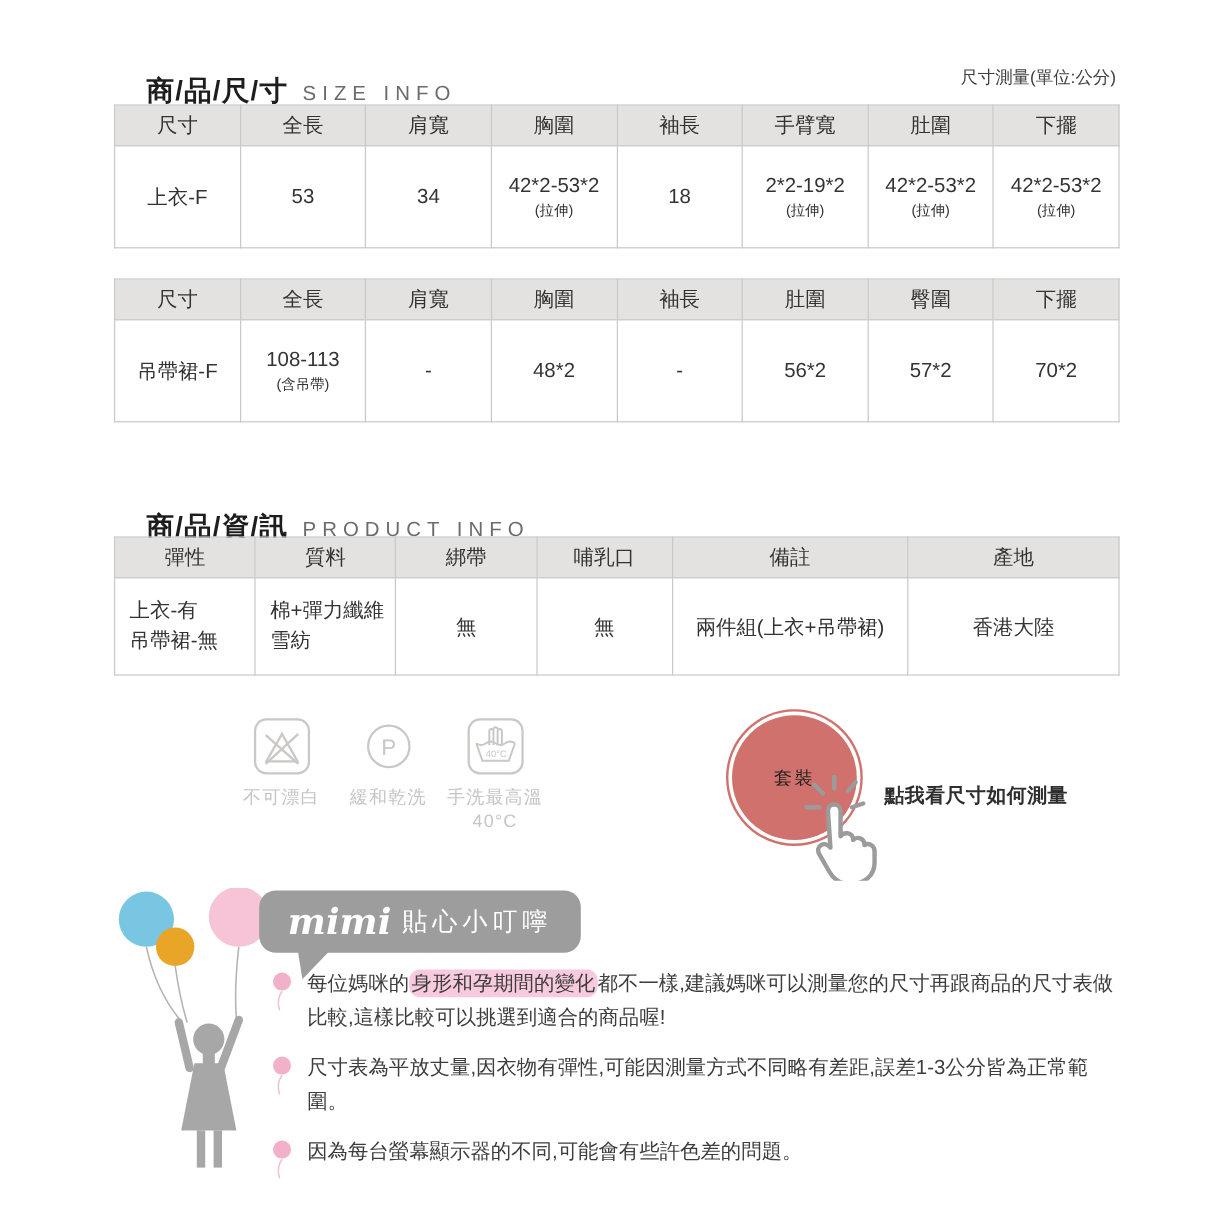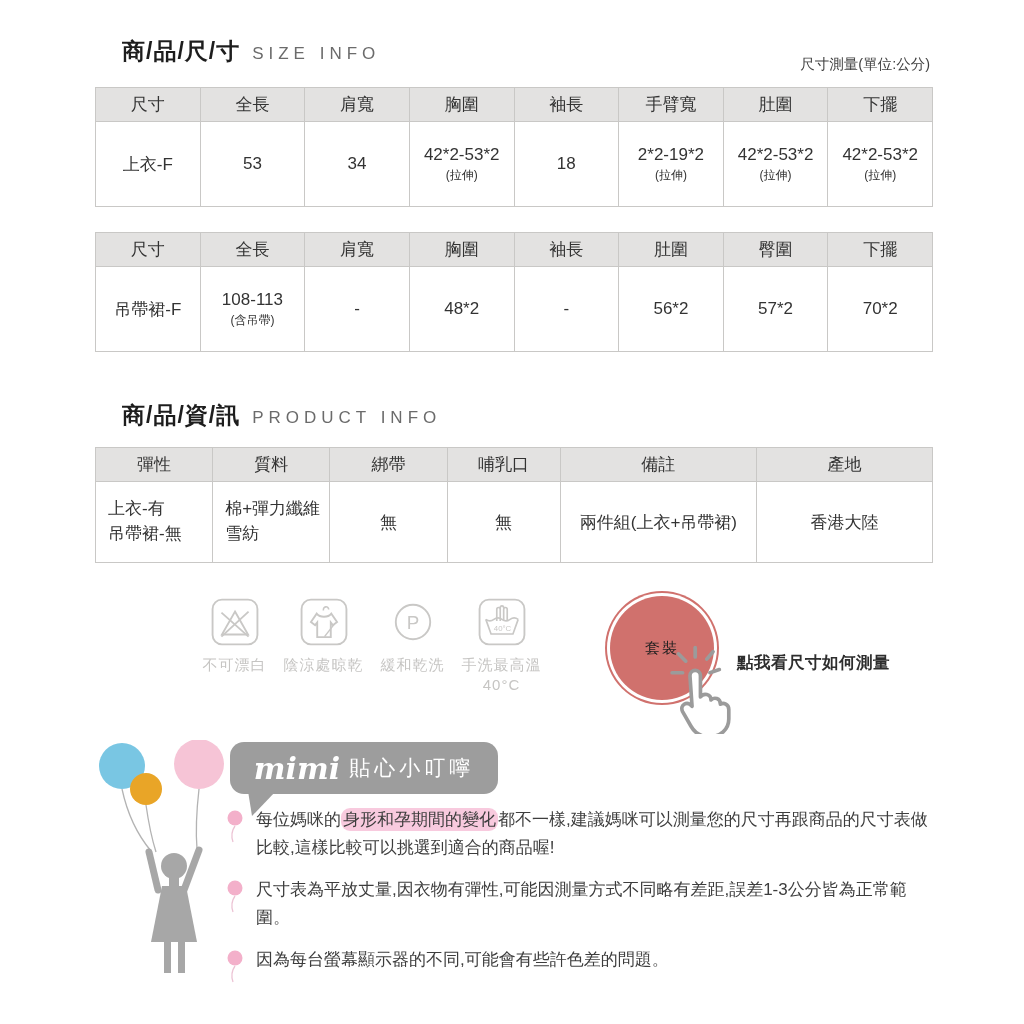--- a/index.html
+++ b/index.html
@@ -3,21 +3,21 @@
 <meta charset="utf-8">
 <style>
   * { margin:0; padding:0; box-sizing:border-box; }
   body { background:#ffffff; }
   .page {
     position:relative; width:1024px; height:1024px; background:#ffffff;
     font-family:"Liberation Sans","DejaVu Sans",sans-serif; overflow:hidden;
   }
   
   .sec-title { position:absolute; left:122px; display:flex; align-items:baseline; gap:12px; }
-  .sec-title .zh { font-size:23px; font-weight:700; color:#1d1d1d; letter-spacing:1px; }
+  .sec-title .zh { font-size:23px; font-weight:700; color:#1d1d1d; letter-spacing:1px;margin-top:24px; }
   .sec-title .en { font-size:17px; font-weight:400; color:#6b6b6b; letter-spacing:5px; }
   #size-title { top:36px; }
   #product-title { top:400px; }
   .unit-note { position:absolute; top:55px; right:94px; font-size:14.5px; color:#3f3f3f; }
 
   
   table.sheet { position:absolute; left:95px; width:838px; border-collapse:collapse; table-layout:fixed; }
   table.sheet th { background:#e3e2e1; border:1px solid #c9c8c6; height:34px; font-weight:500; font-size:17px; color:#333; text-align:center; }
   table.sheet td { background:#fff; border:1px solid #c9c8c6; text-align:center; font-size:17px; color:#333; }
   #table-top  { top:87px; }  #table-top td { height:85px; }
@@ -35,21 +35,21 @@
   
   .badge { position:absolute; left:610px; top:596px; width:104px; height:104px; border-radius:50%;
     background:#d0716d; box-shadow:0 0 0 3px #ffffff, 0 0 0 5px #d0716d;
     display:flex; align-items:center; justify-content:center; cursor:pointer; }
   .badge span { font-size:15px; color:#1f1f1f; letter-spacing:2px; }
   .hand-icon { position:absolute; left:670px; top:644px; }
   .cta-text { position:absolute; left:737px; top:652px; font-size:16.5px; font-weight:700; color:#2e2e2e; letter-spacing:0.5px; }
 
   
   .balloon-girl { position:absolute; left:78px; top:740px; }
-  .bubble { position:absolute; left:230px; top:742px; width:268px; height:52px; background:#9d9d9d;
+  .bubble { position:absolute; left:216px; top:742px; width:268px; height:52px; background:#9d9d9d;
     border-radius:14px; display:flex; align-items:center; justify-content:center; gap:9px;text-align:center; }
   .bubble .script { font-family:"DejaVu Serif",serif; font-style:italic; font-weight:600; font-size:30px; color:#fff; }
   .bubble .zh { font-size:21px; color:#fff; letter-spacing:4px; }
   .bubble-tail { position:absolute; left:246px; top:791px; }
   .tip-list { position:absolute; left:228px; top:806px; list-style:none; }
   .tip-list li { position:relative; padding-left:28px; width:700px; font-size:17px; line-height:28px; color:#3d3d3d; margin-bottom:14px; }
   .tip-marker { position:absolute; left:-2px; top:3px; }
   .hl { background:rgba(243,166,200,0.6); border-radius:9px; padding:2px 2px; }
 </style>
 </head>
@@ -157,31 +157,20 @@
     <div class="care-item">
       <span class="care-icon">
         <svg width="48" height="48" viewBox="0 0 46 46" fill="none" stroke="#c9c8c6" stroke-width="1.8">
           <rect x="1.5" y="1.5" width="43" height="43" rx="9"></rect>
           <path d="M23 13 L35.5 35 H10.5 Z"></path>
           <line x1="10" y1="14" x2="36" y2="37"></line>
           <line x1="36" y1="13" x2="10" y2="37"></line>
         </svg>
       </span>
       <div class="care-label">不可漂白</div>
-    </div>
-    <div class="care-item">
-      <span class="care-icon">
-        <svg width="48" height="48" viewBox="0 0 46 46" fill="none" stroke="#c9c8c6" stroke-width="1.8">
-          <rect x="1.5" y="1.5" width="43" height="43" rx="9"></rect>
-          <path d="M22.5 12 c-1 -4 5 -5 5 -1" stroke-width="1.5"></path>
-          <path d="M16 15 L10.5 23 L14.5 26 L16.5 23.5 V37.5 H29.5 V23.5 L31.5 26 L35.5 23 L30 15 C27 19 19 19 16 15 Z"></path>
-          <line x1="23.5" y1="37" x2="32.5" y2="25.5" stroke-width="1.4"></line>
-        </svg>
-      </span>
-      <div class="care-label">陰涼處晾乾</div>
     </div>
     <div class="care-item">
       <span class="care-icon">
         <svg width="48" height="48" viewBox="0 0 46 46" fill="none" stroke="#c9c8c6" stroke-width="1.8">
           <circle cx="23" cy="23" r="16.5"></circle>
           <text x="23" y="29.5" text-anchor="middle" font-size="18" fill="#c9c8c6" stroke="none">P</text>
         </svg>
       </span>
       <div class="care-label">緩和乾洗</div>
     </div>

